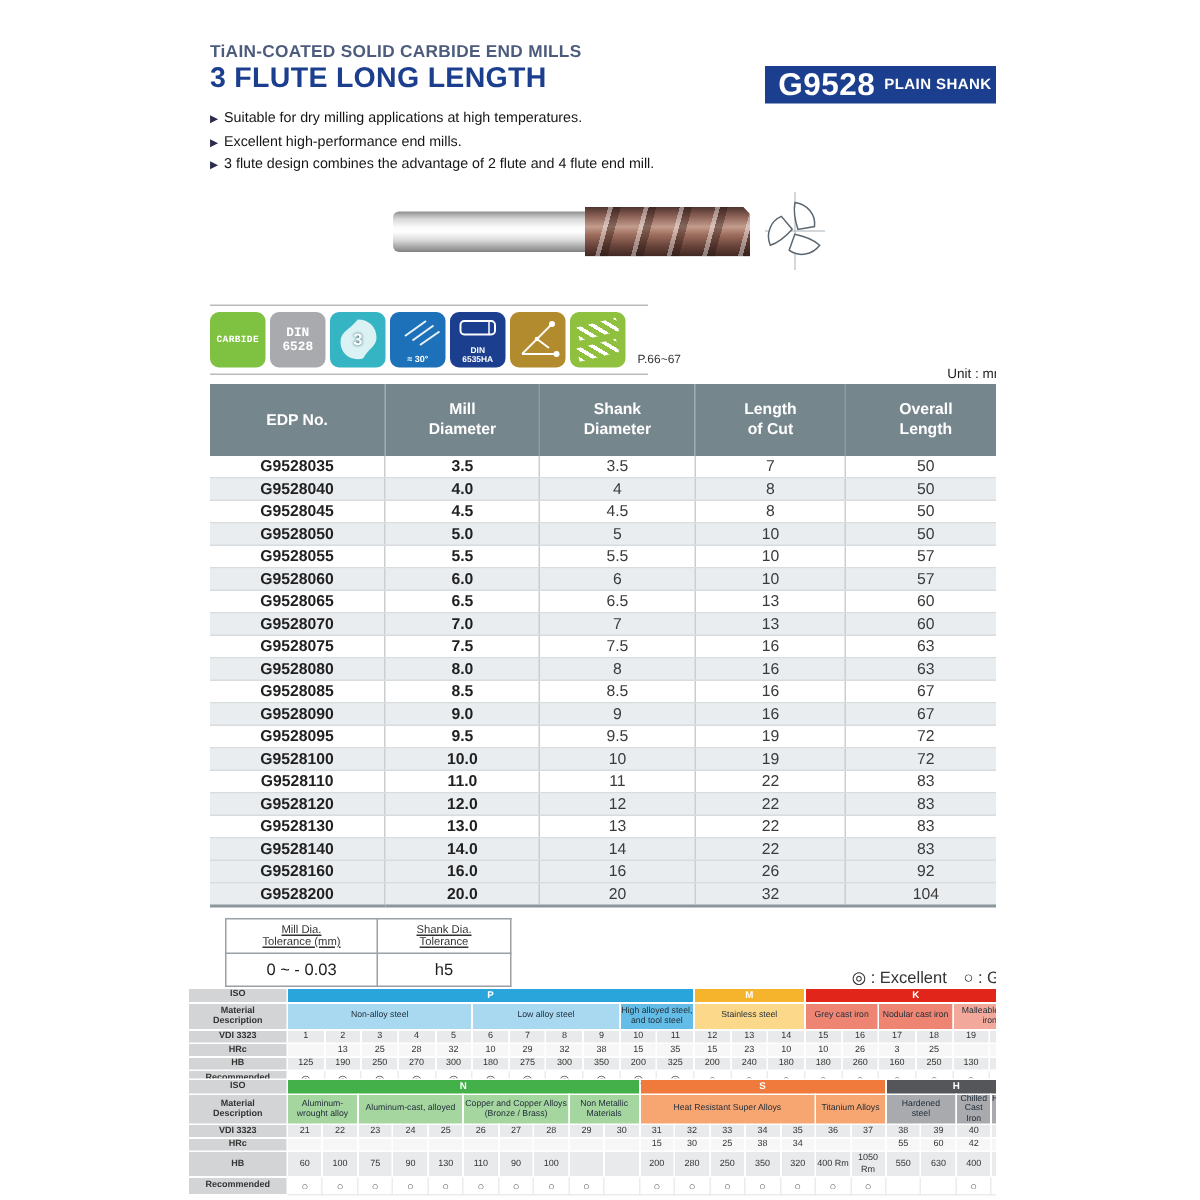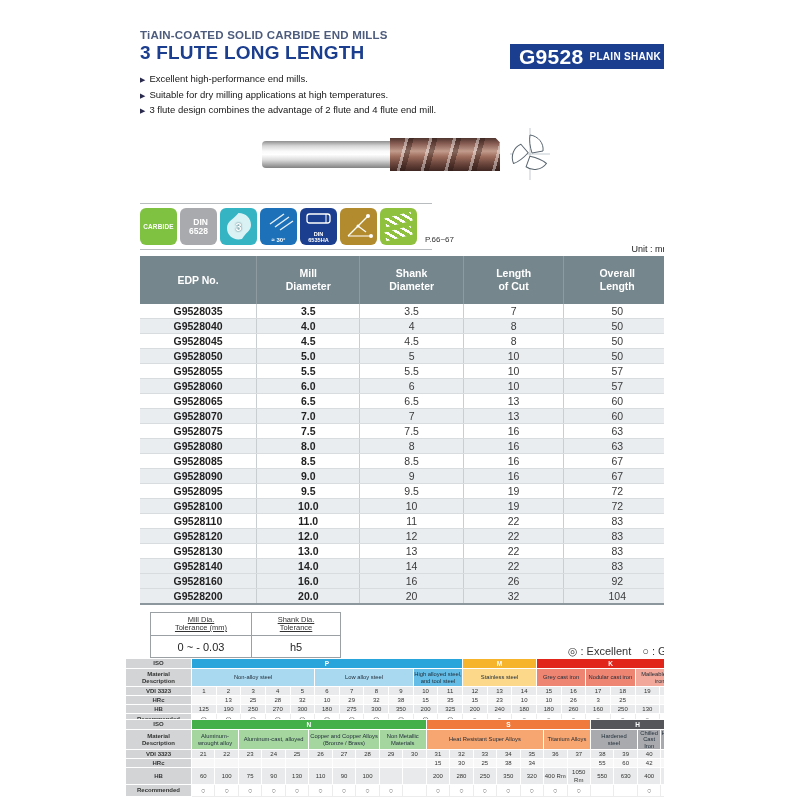--- a/index.html
+++ b/index.html
@@ -29,21 +29,21 @@
   .flutes::after{content:'';position:absolute;inset:0;
           background:repeating-linear-gradient(105deg,rgba(255,255,255,0) 0 15px,rgba(255,255,255,.40) 15px 18px,rgba(35,18,14,.38) 18px 23px);}
   .xsection{position:absolute;left:252px;top:0;}
 
   
   .icon-strip{position:absolute;left:140px;top:203px;width:292px;border-top:1px solid #b9bcbe;border-bottom:1px solid #b9bcbe;
               padding:4px 0;display:flex;align-items:center;gap:3px;}
   .chip{width:37px;height:37px;border-radius:6px;position:relative;color:#fff;flex:none;overflow:hidden;}
   .chip svg{position:absolute;left:0;top:0;}
   .chip-center{position:absolute;inset:0;display:flex;align-items:center;justify-content:center;
-               font-weight:bold;text-align:right;white-space:pre-line;}
+               font-weight:bold;text-align:center;white-space:pre-line;font-family:Liberation Mono, monospace;}
   .c1 .chip-center{font-size:6.4px;letter-spacing:.2px;}
   .c2 .chip-center{font-size:8.5px;line-height:8.5px;}
   .c3 .num3{position:absolute;inset:0;display:flex;align-items:center;justify-content:center;
             font-size:11px;font-weight:bold;color:#fff;text-shadow:0 0 2px rgba(0,60,70,.9);}
   .chip-bottom{position:absolute;left:0;right:0;bottom:2px;text-align:center;font-weight:bold;white-space:pre-line;}
   .c4 .chip-bottom{font-size:6px;}
   .c5 .chip-bottom{font-size:5.6px;line-height:6px;}
   .hatch{position:absolute;width:27px;height:9px;left:5px;transform:rotate(-14deg);
          background:repeating-linear-gradient(45deg,#fff 0 2.5px,rgba(255,255,255,0) 2.5px 6px);}
   .h1{top:7px;} .h2{top:21px;}
@@ -96,25 +96,25 @@
   <div class="subtitle">TiAIN-COATED SOLID CARBIDE END MILLS</div>
   <div class="title">3 FLUTE LONG LENGTH</div>
   <div class="badge">
     <span class="badge-code">G9528</span>
     <span class="badge-label">PLAIN SHANK</span>
   </div>
 
   <div class="features">
     <div class="feature">
         <span class="arrow">▶</span>
-        <span>Excellent high-performance end mills.</span>
+        <span>Suitable for dry milling applications at high temperatures.</span>
       </div>
     <div class="feature">
         <span class="arrow">▶</span>
-        <span>Suitable for dry milling applications at high temperatures.</span>
+        <span>Excellent high-performance end mills.</span>
       </div>
     <div class="feature">
         <span class="arrow">▶</span>
         <span>3 flute design combines the advantage of 2 flute and 4 flute end mill.</span>
       </div>
   </div>
 
   <div class="endmill">
     <div class="shank"></div>
     <div class="flutes"></div>

